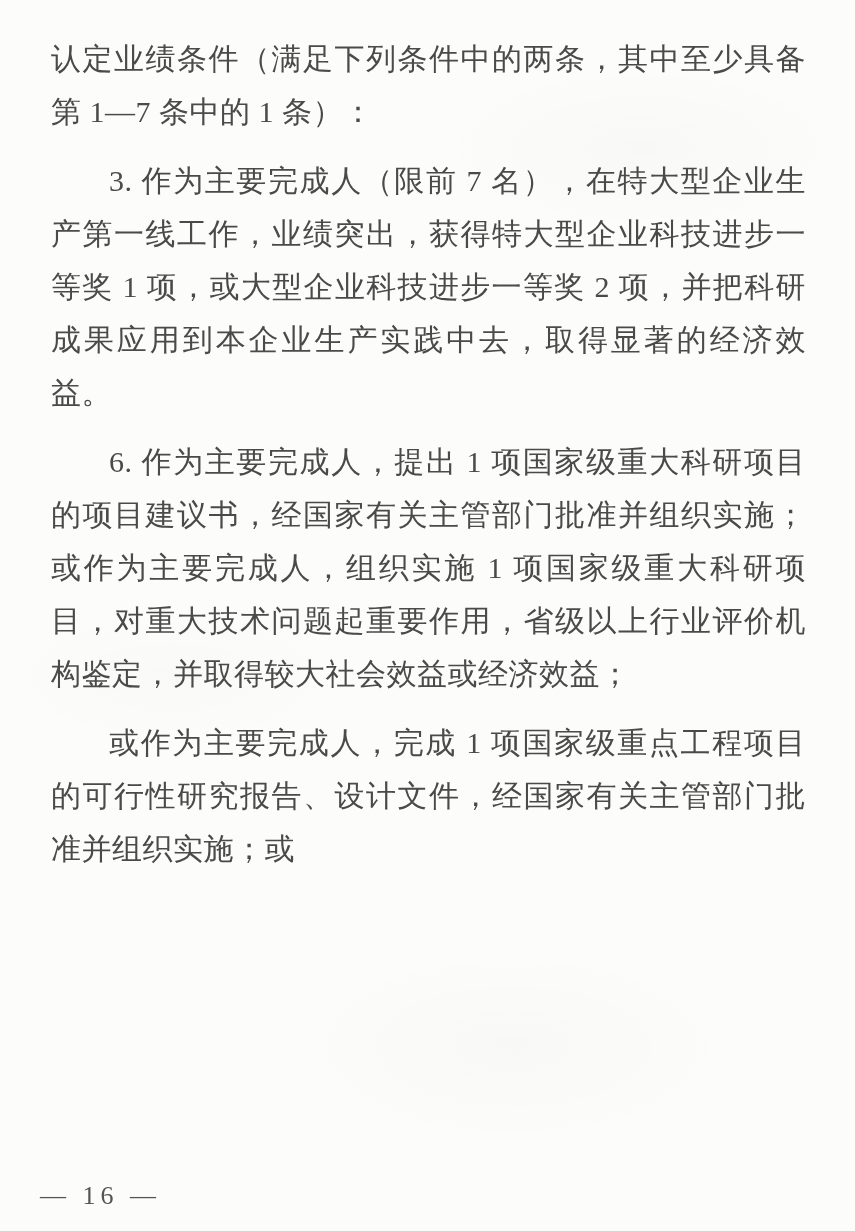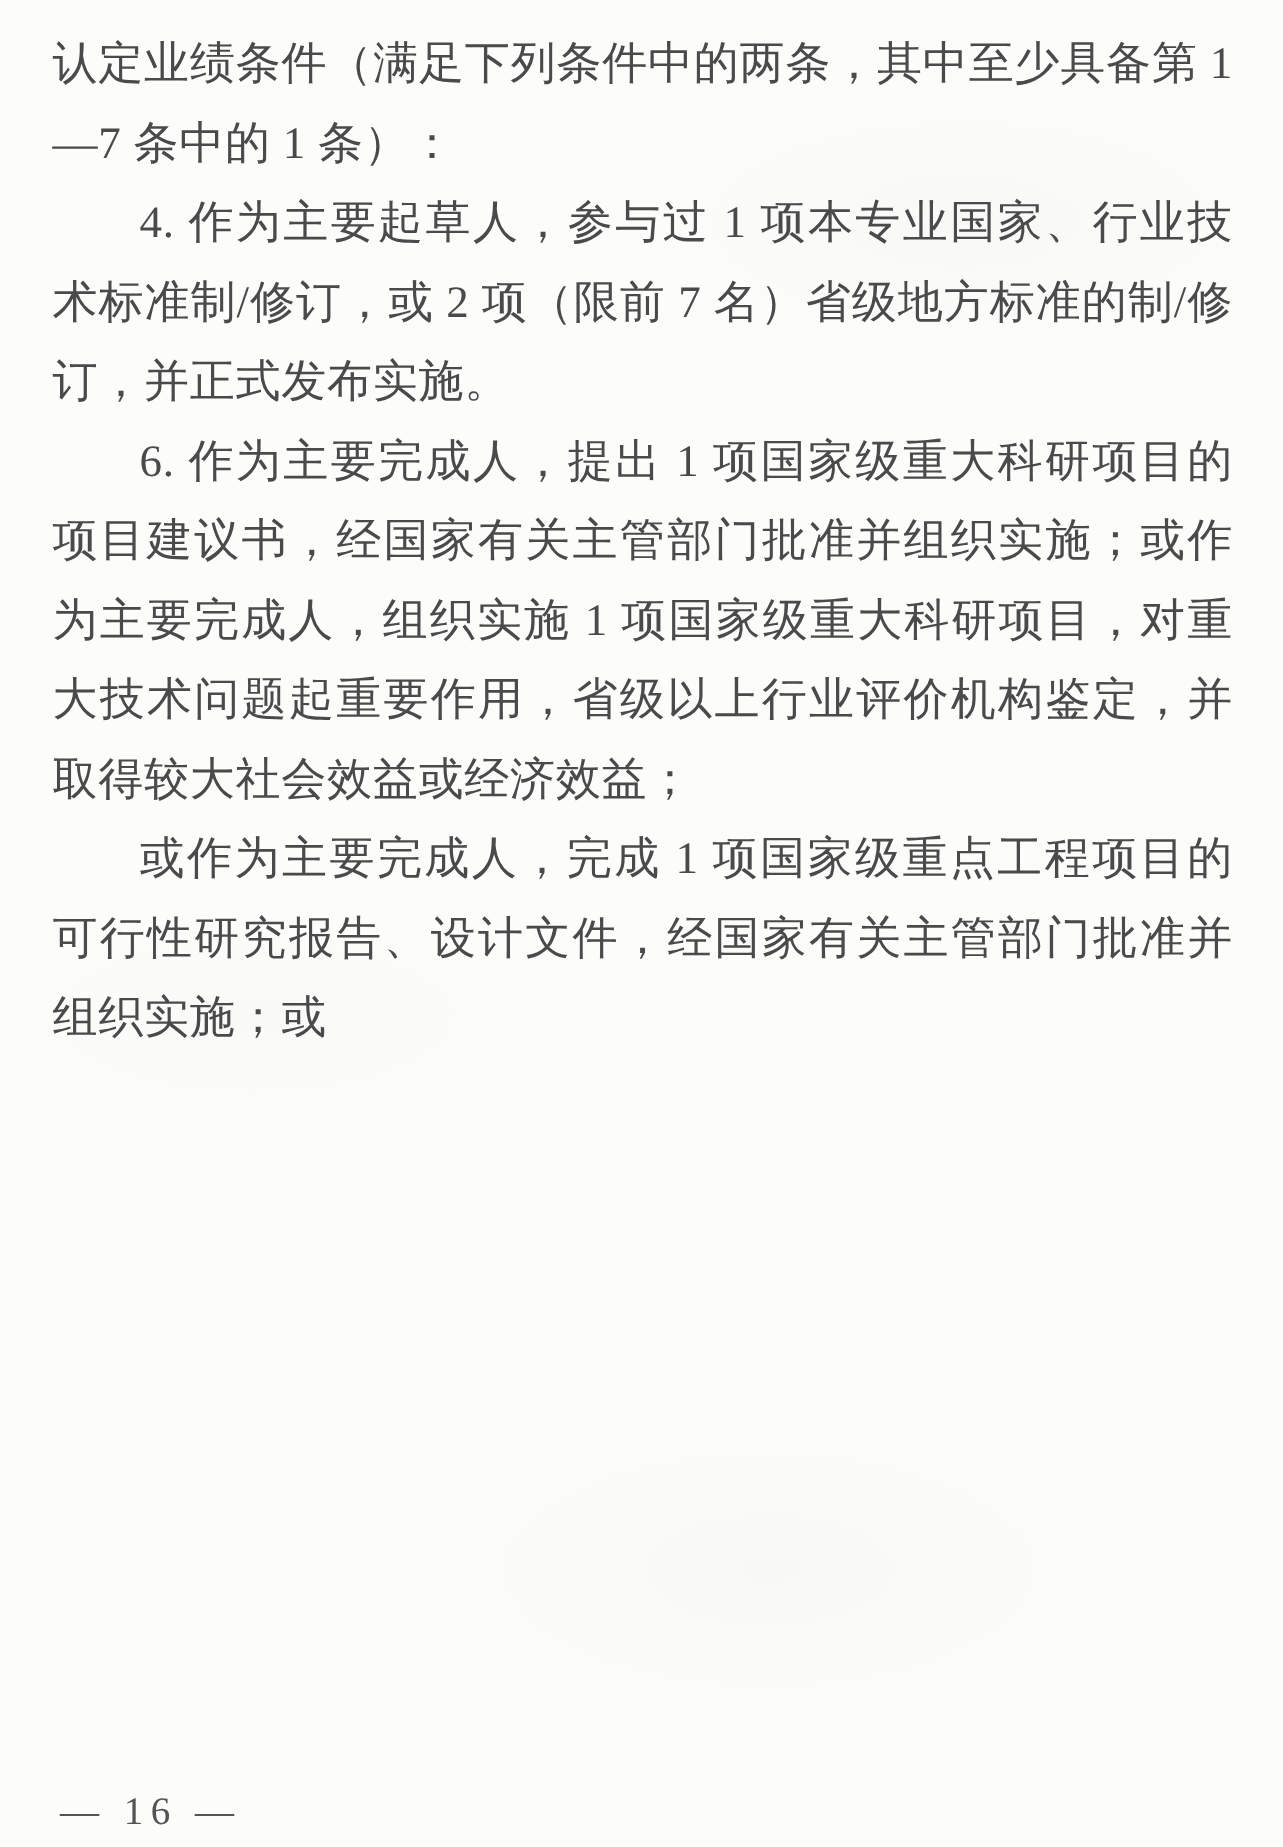--- a/index.html
+++ b/index.html
@@ -23,40 +23,40 @@
   }
   .content {
     padding: 16px 33px 0 35px;
     font-size: 30px;
     line-height: 53px;
     text-align: justify;
     text-justify: inter-ideograph;
     letter-spacing: 0.5px;
   }
   .para {
-    margin: 0;
+    margin: 16px;
     text-rendering: optimizeLegibility;
   }
   .para.indent {
     text-indent: 58px;
   }
   .page-number {
     position: absolute;
     left: 40px;
-    bottom: 8px;
+    bottom: 20px;
     font-size: 26px;
     letter-spacing: 5px;
     color: #545454;
     white-space: nowrap;
   }
 </style>
 </head>
 <body>
 
 <div class="page">
   <div class="content">
     <p class="para">认定业绩条件（满足下列条件中的两条，其中至少具备第 1—7 条中的 1 条）：</p>
-    <p class="para indent">4. 作为主要起草人，参与过 1 项本专业国家、行业技术标准制/修订，或 2 项（限前 7 名）省级地方标准的制/修订，并正式发布实施。</p>
+    <p class="para indent">3. 作为主要完成人（限前 7 名），在特大型企业生产第一线工作，业绩突出，获得特大型企业科技进步一等奖 1 项，或大型企业科技进步一等奖 2 项，并把科研成果应用到本企业生产实践中去，取得显著的经济效益。</p>
     <p class="para indent">6. 作为主要完成人，提出 1 项国家级重大科研项目的项目建议书，经国家有关主管部门批准并组织实施；或作为主要完成人，组织实施 1 项国家级重大科研项目，对重大技术问题起重要作用，省级以上行业评价机构鉴定，并取得较大社会效益或经济效益；</p>
     <p class="para indent">或作为主要完成人，完成 1 项国家级重点工程项目的可行性研究报告、设计文件，经国家有关主管部门批准并组织实施；或</p>
   </div>
   <div class="page-number">— 16 —</div>
 </div>
 
 </body></html>

